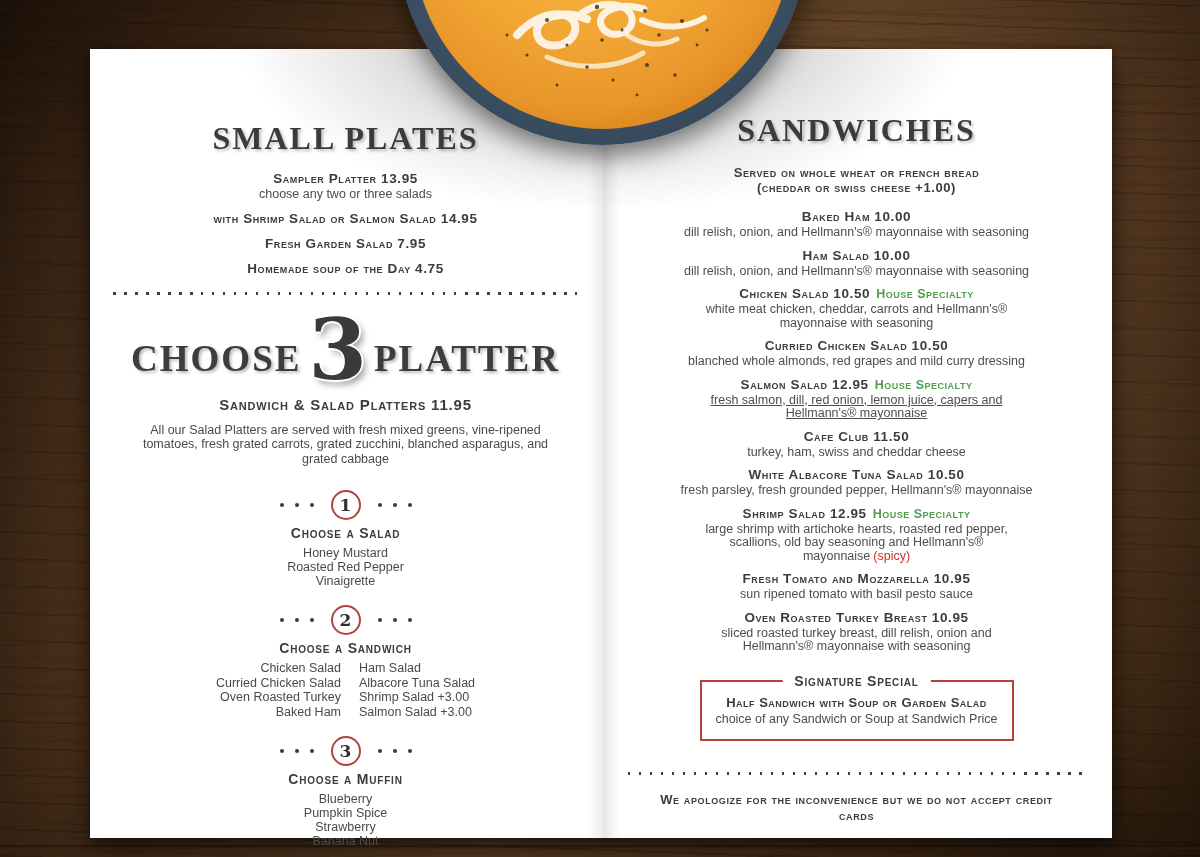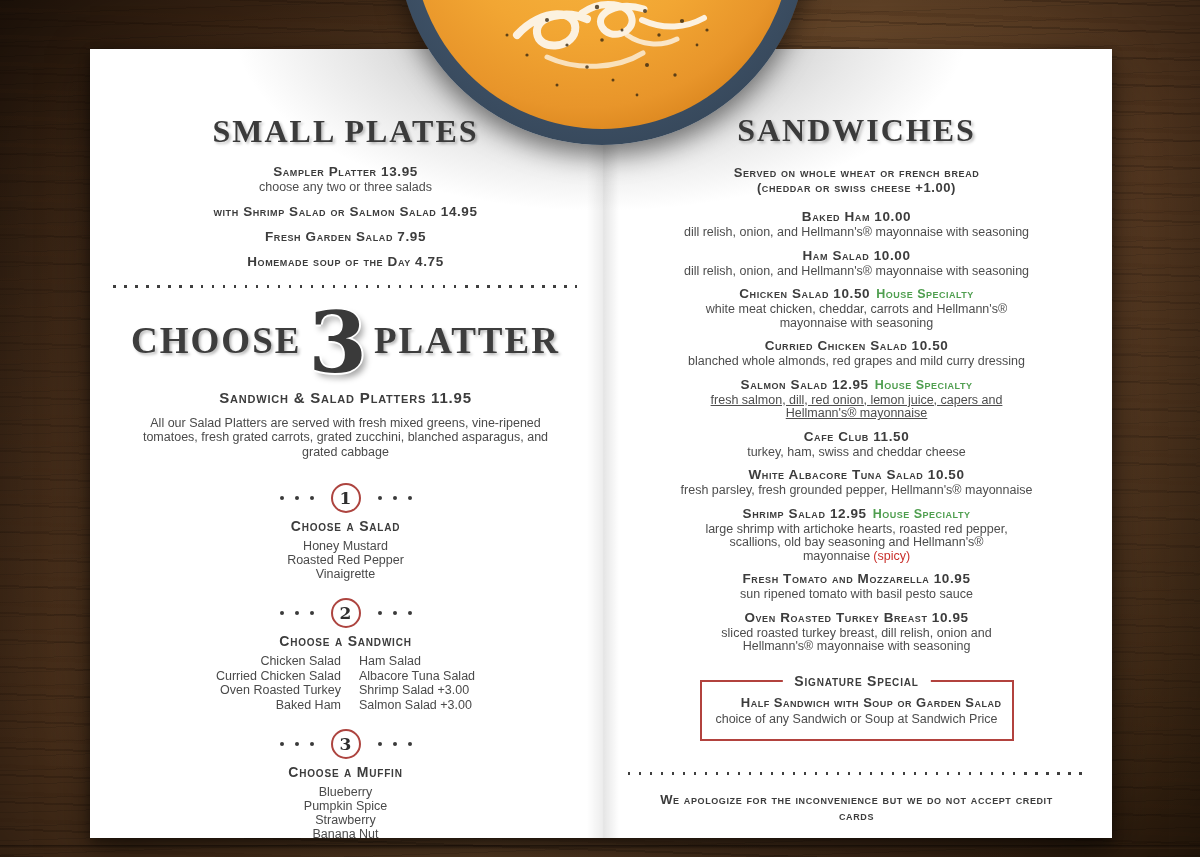--- a/index.html
+++ b/index.html
@@ -43,41 +43,41 @@
     box-shadow: 0 10px 26px rgba(0,0,0,0.5);
   }
   .soup {
     position:absolute; inset:16px; border-radius:50%; overflow:hidden;
     background: radial-gradient(circle at 45% 38%, #f8bc45, #f2a633 45%, #e8952a 68%, #d07a15 88%, #b5650d 100%);
   }
   .bowl svg.swirl { position:absolute; inset:0; width:100%; height:100%; }
 
   
   .col { position:absolute; text-align:center; color:#3f3f3f; }
-  .col-left  { left:23px;  top:64px; width:465px; }
+  .col-left  { left:23px;  top:71px; width:465px; }
   .col-right { left:538px; top:63px; width:457px; }
 
   .big-title {
     font-family:"Liberation Serif", serif; font-weight:bold; font-size:32px;
     letter-spacing:2px; color:#3b3b3b; text-shadow:2px 2px 3px rgba(0,0,0,0.25);
   }
   .name { font-variant:small-caps; font-weight:bold; font-size:13.5px; letter-spacing:0.6px; color:#3c3c3c; line-height:16px; }
   .desc { font-size:12.5px; color:#4d4d4d; line-height:13.5px; }
 
   .dotted { height:3px; margin:0 auto;
     background-image: repeating-linear-gradient(to right, #3f3f3f 0 2.5px, transparent 2.5px 11px);
   }
   .dotted-left  { width:465px; margin-top:15px; }
   .dotted-right { width:457px; margin-top:31px; }
 
   
   .sp-item { margin-bottom:9px; }
   .sp-item .desc { margin-top:1px; }
 
-  .choose3 { margin-top:21px; display:flex; align-items:center; justify-content:center; }
+  .choose3 { margin-top:21px; display:flex; align-items:flex-end; justify-content:center; }
   .choose3 .word {
     font-family:"Liberation Serif", serif; font-weight:bold; font-size:37px;
     letter-spacing:2px; color:#3d3d3d; text-shadow:2px 2px 3px rgba(0,0,0,0.28);
   }
   .choose3 .num {
     font-family:"DejaVu Serif", serif; font-weight:bold; font-size:84px; line-height:64px;
     color:#3a3a3a; margin:0 7px; position:relative; top:2px;
     text-shadow:-2px 0 0 #fff, 2px 0 0 #fff, 0 -2px 0 #fff, 0 2px 0 #fff, 4px 5px 6px rgba(0,0,0,0.35);
   }
   .subtitle { margin-top:16px; font-variant:small-caps; font-weight:bold; font-size:15px; letter-spacing:0.8px; color:#3c3c3c; }
@@ -107,21 +107,21 @@
 
   .special-box {
     position:relative; width:314px; margin:26px auto 0;
     border:2px solid #b2423e; padding:13px 10px 13px;
   }
   .special-legend {
     position:absolute; top:-9px; left:50%; transform:translateX(-50%);
     background:#fff; padding:0 12px; white-space:nowrap;
     font-variant:small-caps; font-weight:bold; font-size:14px; letter-spacing:0.8px; color:#3c3c3c;
   }
-  .special-line1 { font-variant:small-caps; font-weight:bold; font-size:13px; letter-spacing:0.5px; color:#3c3c3c;text-align:right; }
+  .special-line1 { font-variant:small-caps; font-weight:bold; font-size:13px; letter-spacing:0.5px; color:#3c3c3c; }
   .special-line2 { font-size:12.5px; color:#4d4d4d; margin-top:2px; }
 
   .footer-note { margin:17px auto 0; max-width:400px;
     font-variant:small-caps; font-weight:bold; font-size:13px; letter-spacing:0.6px; color:#3c3c3c; line-height:16px; }
 </style>
 </head>
 <body>
 
 <div class="wood"></div>
 <div class="plank-seam"></div>

